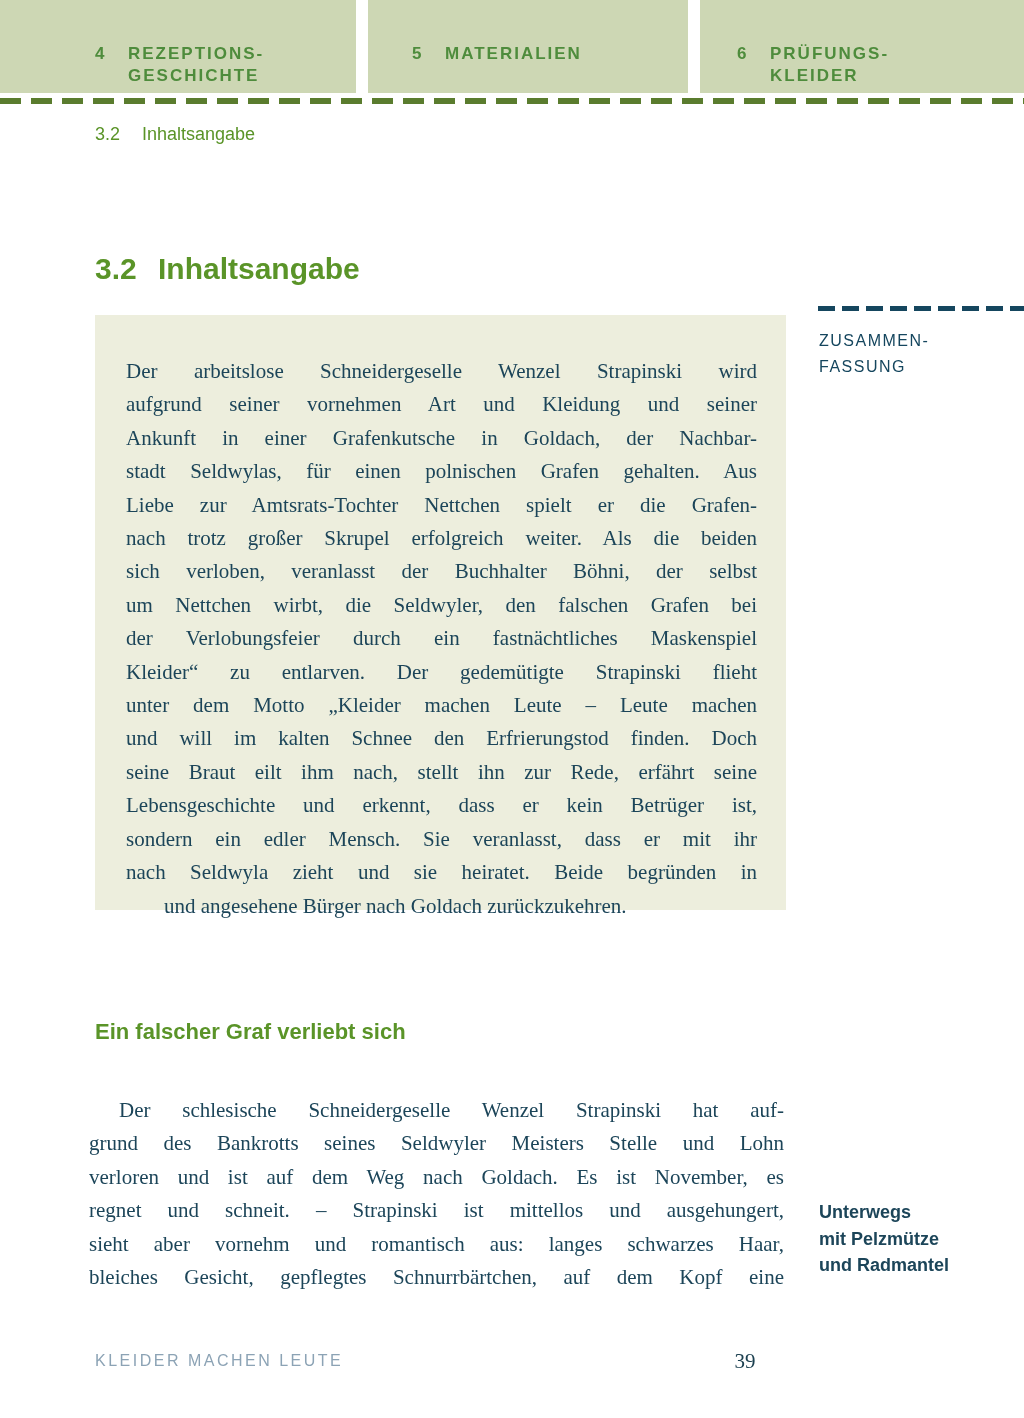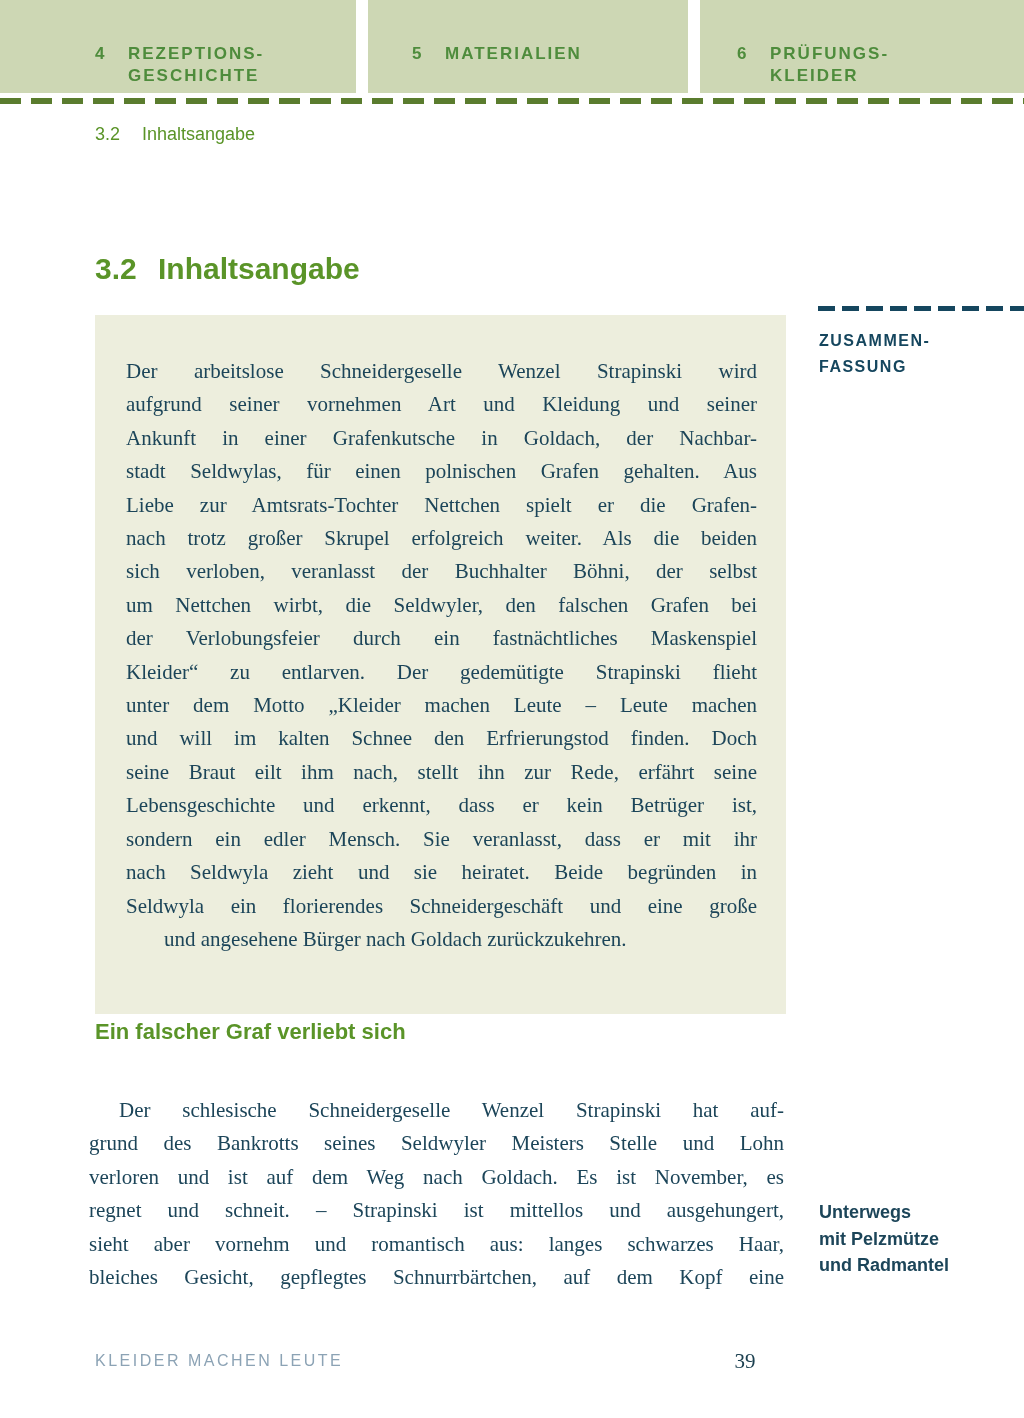--- a/index.html
+++ b/index.html
@@ -42,34 +42,34 @@
   }
   .breadcrumb .bc-number{display:inline-block;width:47px;}
   
   .section-title{
     position:absolute;left:95px;top:250px;
     display:flex;color:#5a9428;font-size:30px;font-weight:700;line-height:38px;
   }
   .section-title .st-number{display:inline-block;width:63px;}
   
   .summary-box{
-    position:absolute;left:95px;top:315px;width:691px;height:699px;
+    position:absolute;left:95px;top:315px;width:691px;height:595px;
     background:#edeedd;box-sizing:border-box;
     padding:40px 29px 0 31px;
   }
   .serif-lines{
     font-family:"Liberation Serif",serif;
     color:#1c4559;font-size:21px;line-height:33.4px;
   }
   .jline{display:block;text-align:justify;text-align-last:justify;}
   .summary-text .jline:last-child{text-align-last:left;margin-left:38px;}
   
   .margin-label{
     position:absolute;left:819px;top:328px;
-    color:#15465e;font-size:16px;font-weight:700;letter-spacing:1.5px;line-height:26px;
+    color:#15465e;font-size:16px;font-weight:400;letter-spacing:1.5px;line-height:26px;
   }
   .margin-note{
     position:absolute;left:819px;top:1199px;
     color:#1c4559;font-size:18px;font-weight:700;line-height:26.5px;
   }
   
   .sub-heading{
     position:absolute;left:95px;top:1018px;
     color:#5a9428;font-size:22px;font-weight:700;line-height:28px;
   }
@@ -138,21 +138,20 @@
         <div class="jline">sich verloben, veranlasst der Buchhalter Böhni, der selbst</div>
         <div class="jline">um Nettchen wirbt, die Seldwyler, den falschen Grafen bei</div>
         <div class="jline">der Verlobungsfeier durch ein fastnächtliches Maskenspiel</div>
         <div class="jline">Kleider“ zu entlarven. Der gedemütigte Strapinski flieht</div>
         <div class="jline">unter dem Motto „Kleider machen Leute – Leute machen</div>
         <div class="jline">und will im kalten Schnee den Erfrierungstod finden. Doch</div>
         <div class="jline">seine Braut eilt ihm nach, stellt ihn zur Rede, erfährt seine</div>
         <div class="jline">Lebensgeschichte und erkennt, dass er kein Betrüger ist,</div>
         <div class="jline">sondern ein edler Mensch. Sie veranlasst, dass er mit ihr</div>
         <div class="jline">nach Seldwyla zieht und sie heiratet. Beide begründen in</div>
-        <div class="jline">Seldwyla ein florierendes Schneidergeschäft und eine große</div>
         <div class="jline">und angesehene Bürger nach Goldach zurückzukehren.</div>
       </div>
   </div>
 
   <div class="margin-dash"></div>
   <div class="margin-label">
       <div class="tab-label-line">ZUSAMMEN-</div>
       <div class="tab-label-line">FASSUNG</div>
     </div>
 

